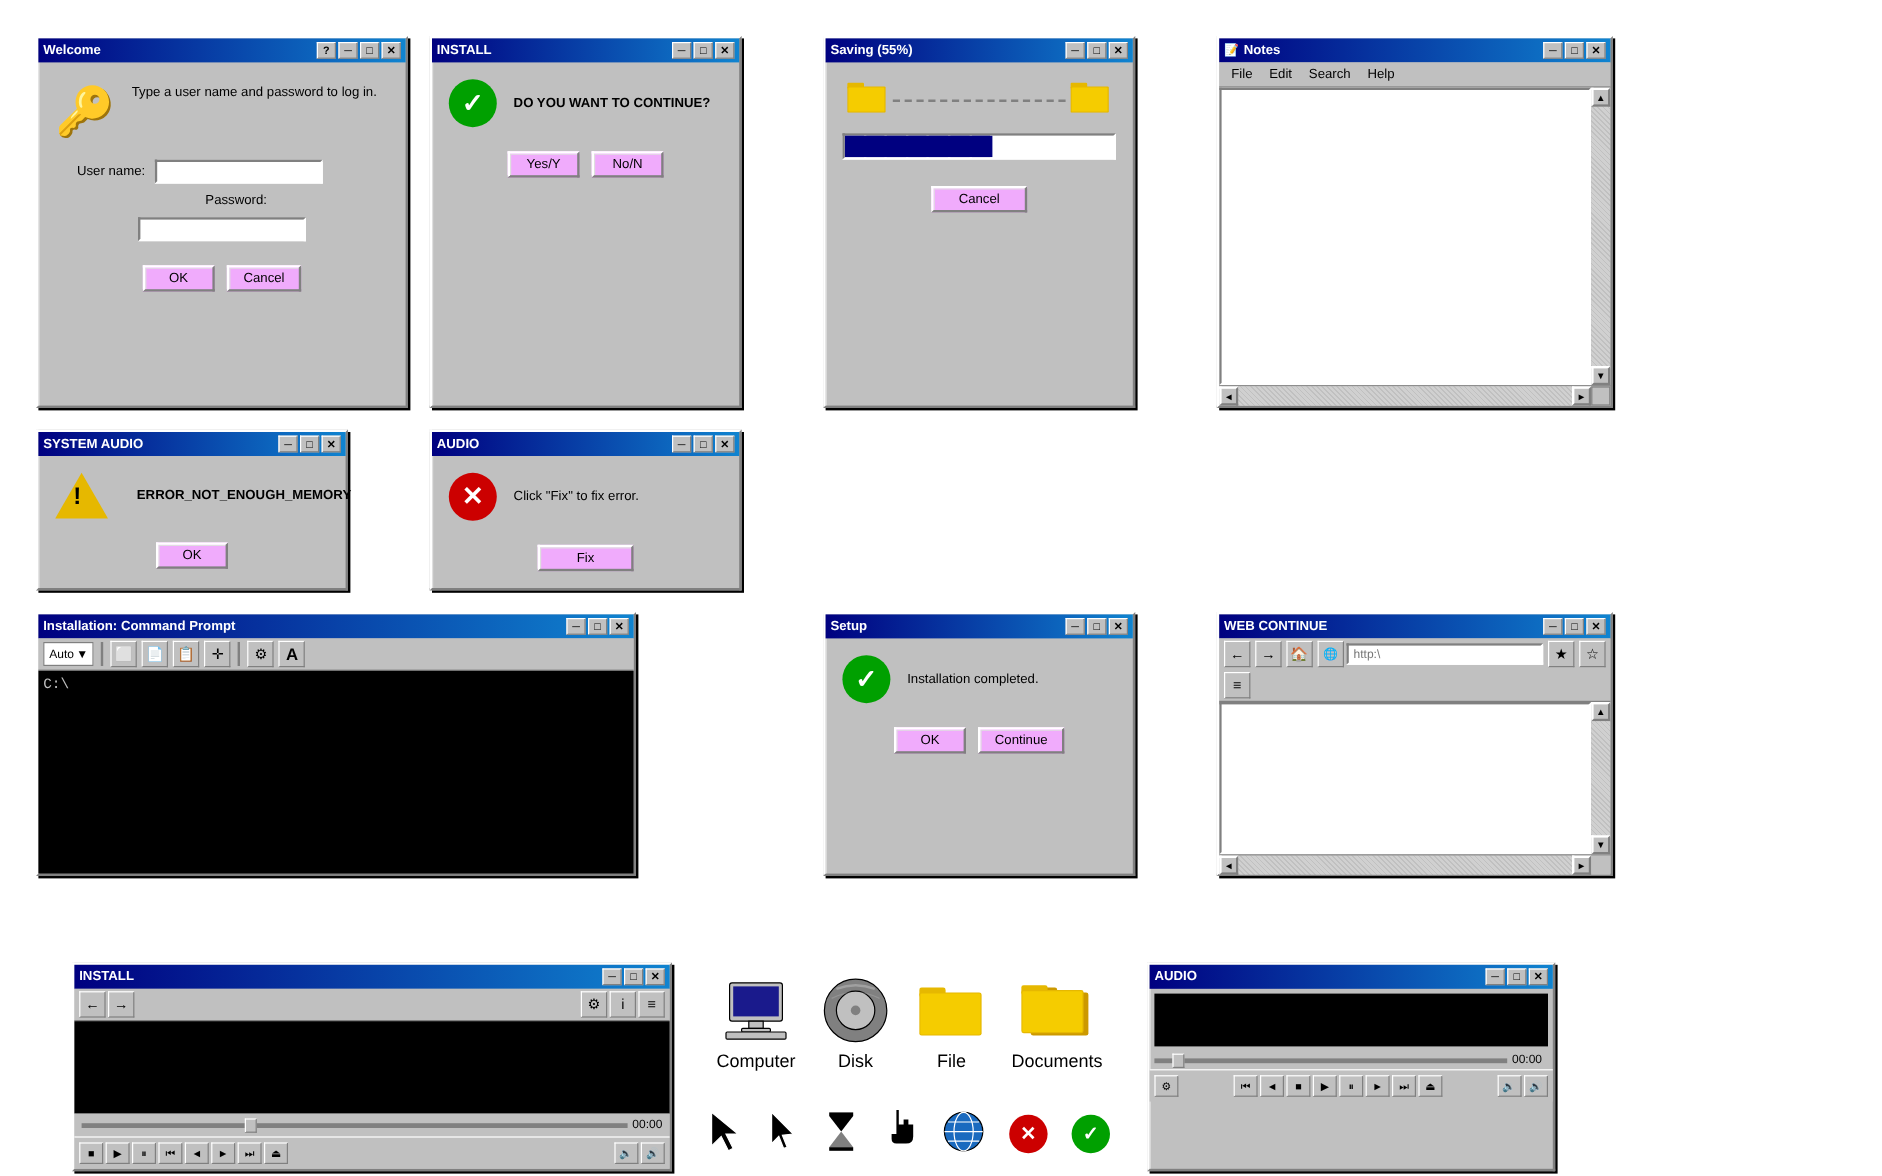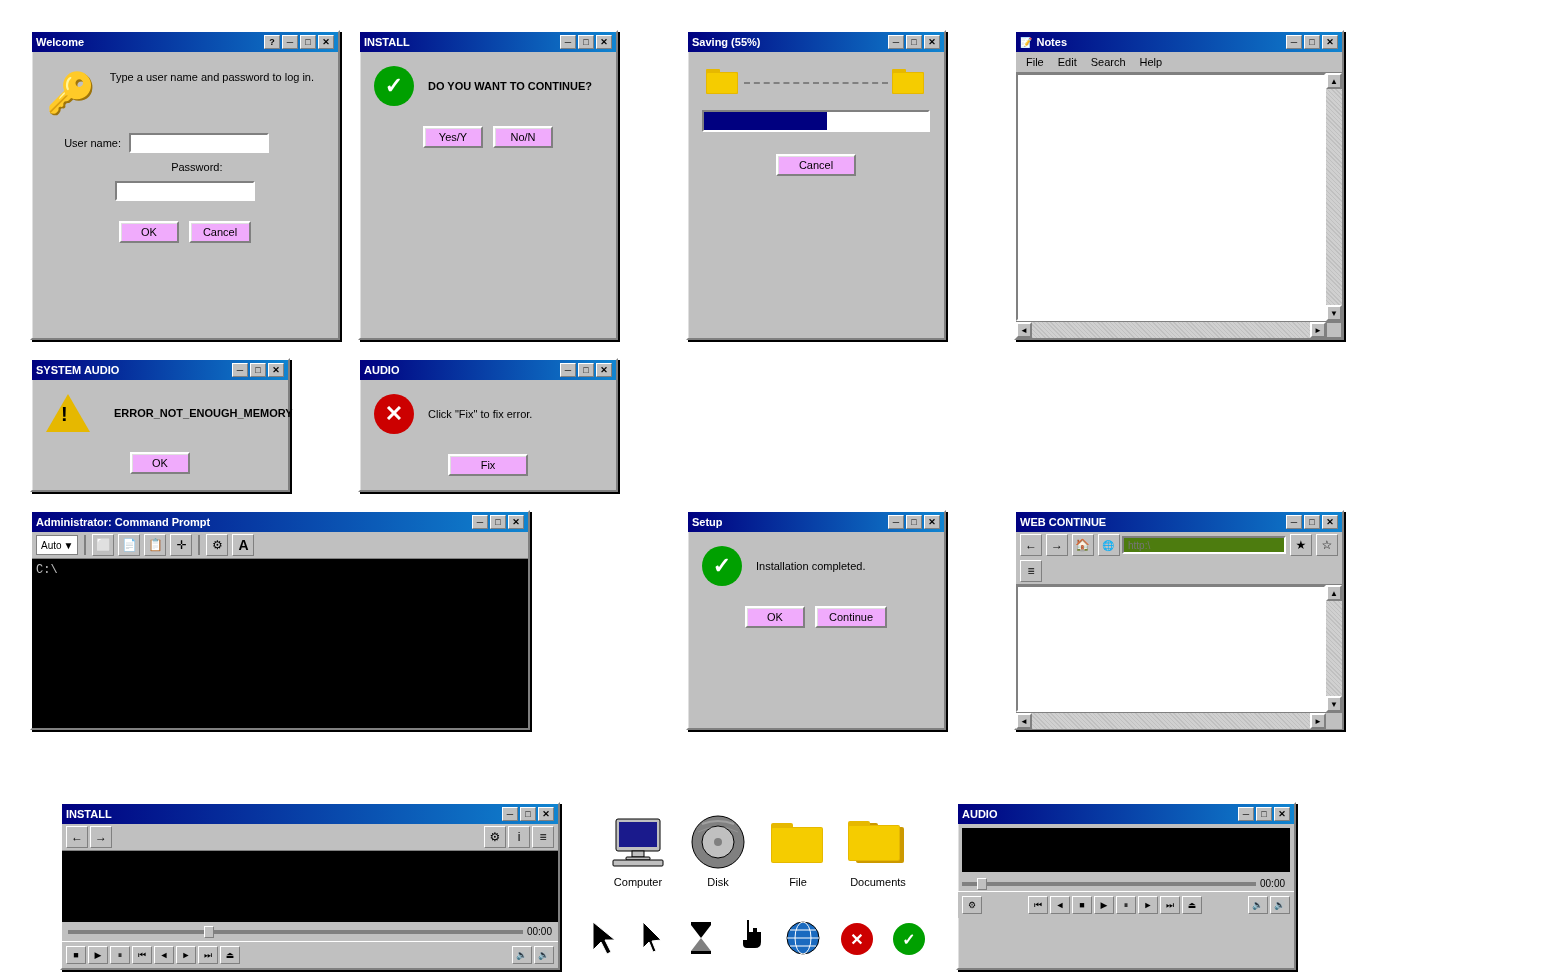--- a/index.html
+++ b/index.html
@@ -240,21 +240,21 @@
       justify-content: center;
       align-items: flex-start;
       padding: 10px;
     }
 
     .icon-item {
       display: flex;
       flex-direction: column;
       align-items: center;
       gap: 4px;
-      font-size: 11px;
+      font-size: 15px;
       text-align: center;
     }
 
     .icon-large {
       width: 60px;
       height: 60px;
       display: flex;
       align-items: center;
       justify-content: center;
     }
@@ -311,21 +311,21 @@
       border-bottom-color: #808080;
       width: 10px;
       height: 12px;
       position: absolute;
       top: -4px;
       left: 30%;
     }
 
     .url-input {
       flex: 1;
-      background: #4d7c0f;
+      background: #ffffff;
       border: 2px solid #808080;
       border-right-color: #fff;
       border-bottom-color: #fff;
       padding: 1px 4px;
       font-size: 11px;
       height: 20px;
     }
 
     
     .check-circle {
@@ -599,21 +599,21 @@
     </div>
   </div>
 
 </div>
 
 <div class="grid-container" style="margin-top:-18px;">
 
   <div class="win-window" style="width:500px; grid-column: span 2;">
     <div class="win-titlebar">
       <div class="win-titlebar-title">
-        <span>Administrator: Command Prompt</span>
+        <span>Installation: Command Prompt</span>
       </div>
       <div class="win-controls">
         <div class="win-ctrl-btn">─</div>
         <div class="win-ctrl-btn">□</div>
         <div class="win-ctrl-btn">✕</div>
       </div>
     </div>
     <div class="win-toolbar">
       <div class="toolbar-dropdown">
         <span>Auto</span>

